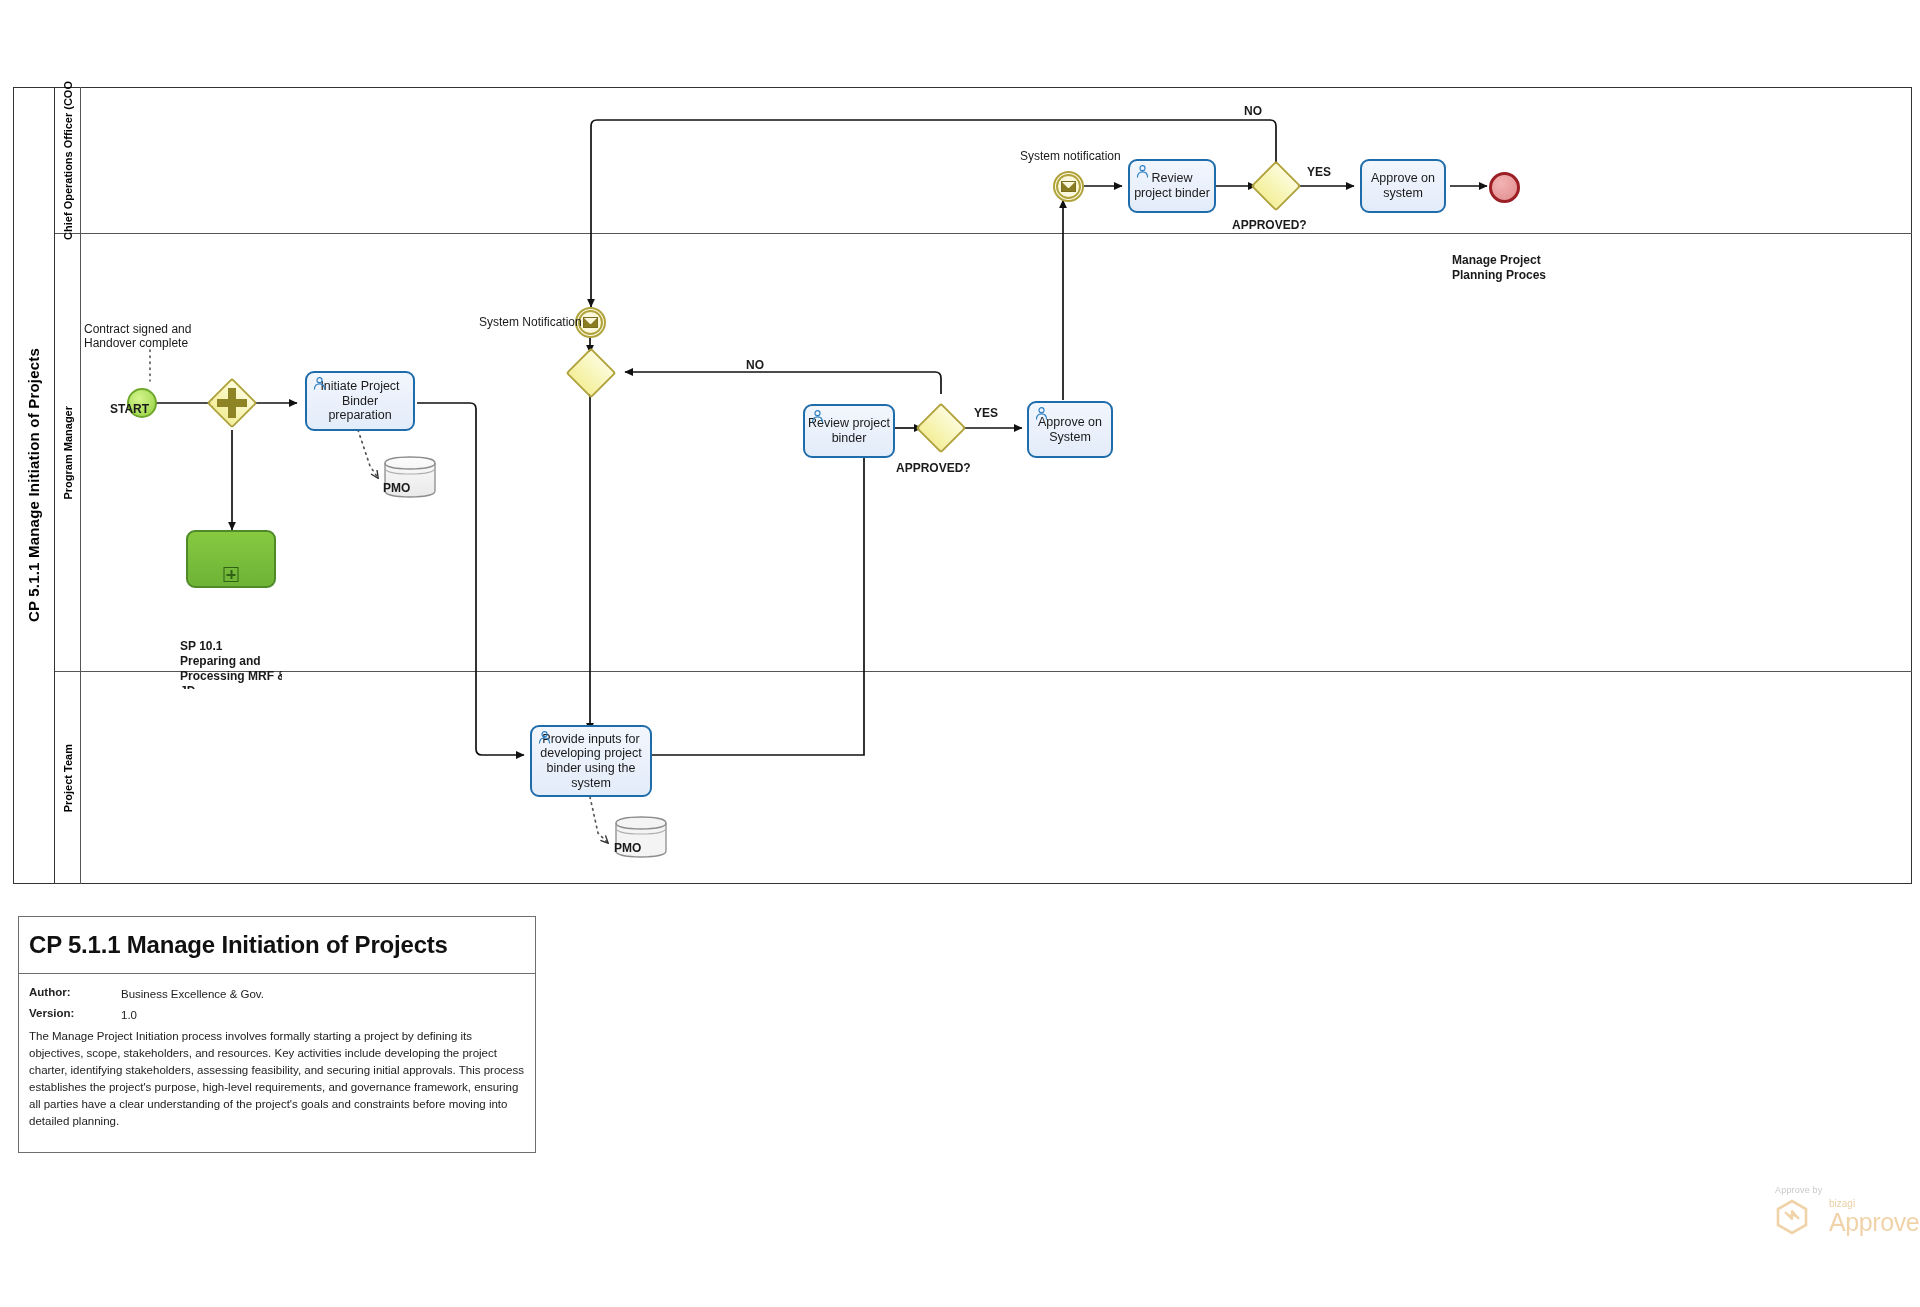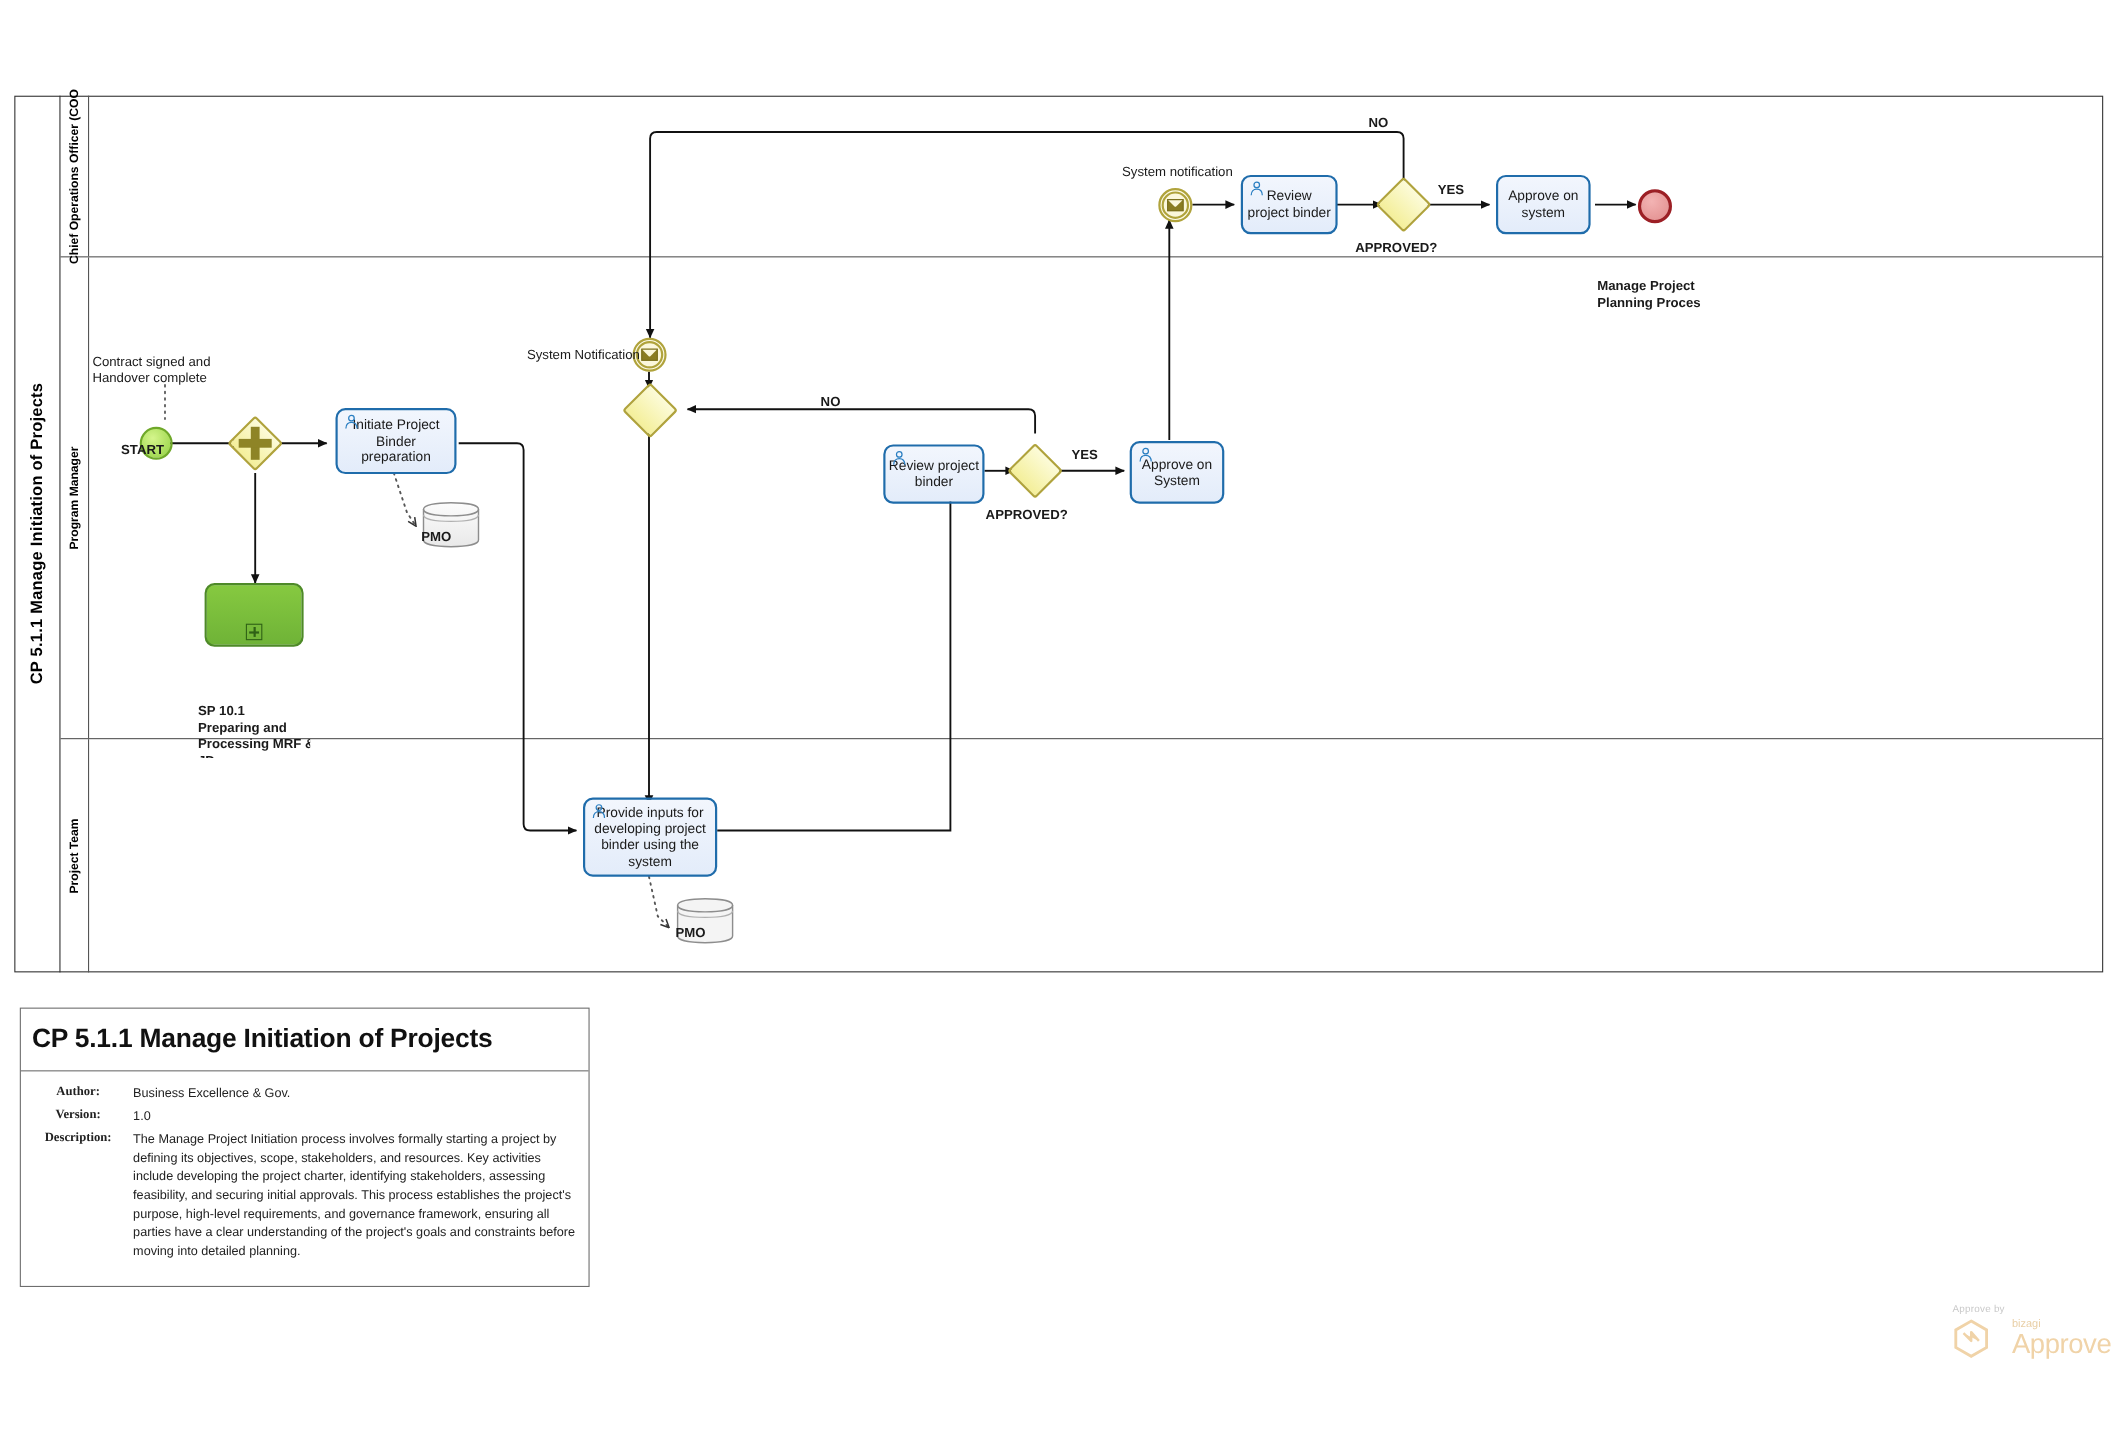--- a/index.html
+++ b/index.html
@@ -204,25 +204,24 @@
     color: #111;
     padding: 14px 10px 14px 10px;
     border-bottom: 1.5px solid #6e6e6e;
     letter-spacing: -0.2px;
   }
   .doc-body { padding: 12px 10px 18px 10px; }
   .doc-row { display: flex; margin-bottom: 4px; font-size: 11.5px; color:#222; }
   .doc-key {
     width: 92px;
     flex: 0 0 92px;
-    text-align: center;
+    text-align: left;
     font-weight: bold;
     padding-right: 8px;
     box-sizing: border-box;
-    font-family: Liberation Serif, serif;
   }
   .doc-val { flex: 1; line-height: 1.48; }
   .doc-val b { font-weight: normal; }
 
   
   .logo-wrap { position: absolute; left: 1775px; top: 1185px; }
   .logo-powered { font-size: 9px; color: #c9c9c9; letter-spacing: .2px; }
   .logo-row { display: flex; align-items: flex-end; margin-top: 4px; }
   .logo-text { margin-left: 20px; }
   .logo-bizagi { font-size: 10px; color: #e9cfa6; line-height: 1; }
@@ -435,21 +434,20 @@
     <div class="doc-body">
       <div class="doc-row">
         <div class="doc-key">Author:</div>
         <div class="doc-val">Business Excellence &amp; Gov.</div>
       </div>
       <div class="doc-row">
         <div class="doc-key">Version:</div>
         <div class="doc-val">1.0</div>
       </div>
       <div class="doc-row">
-        <div class="doc-key">Description:</div>
         <div class="doc-val">
           <span>The </span><b>Manage Project Initiation</b><span> process involves formally starting a project by defining its objectives, scope, stakeholders, and resources. Key activities include developing the project charter, identifying stakeholders, assessing feasibility, and securing initial approvals. This process establishes the project's purpose, high-level requirements, and governance framework, ensuring all parties have a clear understanding of the project's goals and constraints before moving into detailed planning.</span>
         </div>
       </div>
     </div>
   </div>
 
   <div class="logo-wrap">
     <div class="logo-powered">Approve by</div>
     <div class="logo-row">

